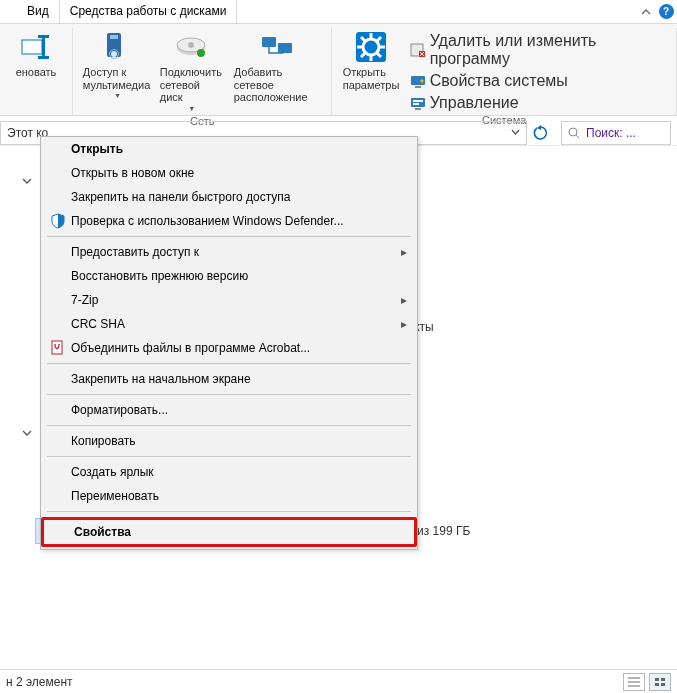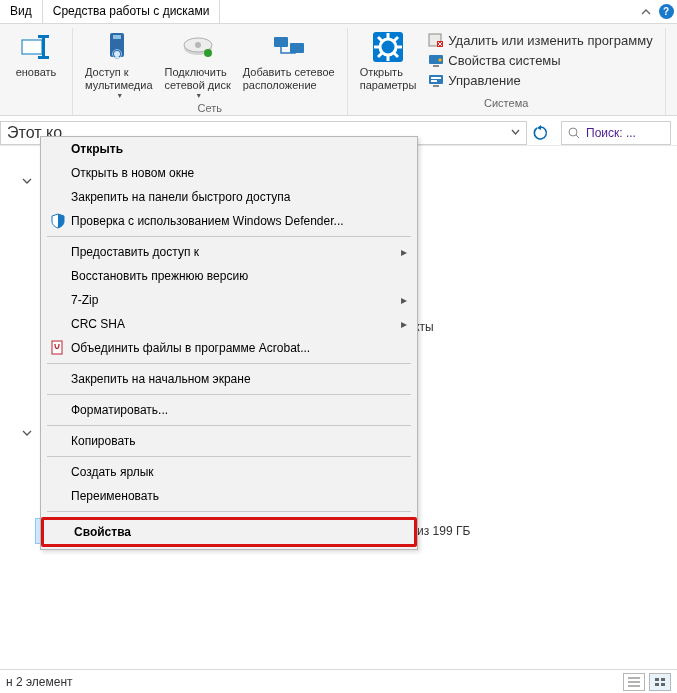--- a/index.html
+++ b/index.html
@@ -1,43 +1,43 @@
 <!DOCTYPE html>
 <html><head>
 <meta charset="utf-8">
 <style>
   * { box-sizing: border-box; margin: 0; padding: 0; font-family: "Segoe UI", Tahoma, sans-serif; }
   body { width: 677px; height: 693px; overflow: hidden; background: #fff; font-size: 12px; color: #000; position: relative; }
 
   
   .tabstrip { height: 24px; border-bottom: 1px solid #d9d9d9; display: flex; align-items: stretch; font-size: 12px; }
   .tabstrip .tab { padding: 4px 10px; border-right: 1px solid #d9d9d9; background: #fff; }
-  .tabstrip .tab.first { border-left: none; }
+  .tabstrip .tab.first { border-left: none; margin-left: 17px; }
   .tabstrip .spacer { flex: 1; }
   .tabstrip .caret { width: 18px; display: flex; align-items: center; justify-content: center; color: #666; }
   .tabstrip .help { width: 22px; display: flex; align-items: center; justify-content: center; }
   .help-circle { width: 15px; height: 15px; border-radius: 50%; background: #1979ca; color: #fff; font-size: 10px; line-height: 15px; text-align: center; font-weight: bold; }
 
   
   .ribbon { height: 92px; border-bottom: 1px solid #d9d9d9; background: #f6f6f6; display: flex; padding-top: 4px; }
   .rgroup { display: flex; flex-direction: column; align-items: center; padding: 0 6px; border-right: 1px solid #e1e1e1; }
   .rgroup.nolabel .group-label { visibility: hidden; }
   .rgroup-body { display: flex; flex: 1; align-items: flex-start; }
   .big-btn { display: flex; flex-direction: column; align-items: center; justify-content: flex-start; padding: 2px 6px; font-size: 11px; min-width: 60px; }
   .big-btn .icn { width: 34px; height: 34px; margin-bottom: 2px; display: flex; align-items: center; justify-content: center; }
   .big-btn .lbl { line-height: 1.15; color: #333; }
   .small-list { display: flex; flex-direction: column; justify-content: flex-start; padding-top: 2px; }
-  .small-btn { display: flex; align-items: center; font-size: 13px; padding: 2px 6px; gap: 4px; color: #333; }
+  .small-btn { display: flex; align-items: center; font-size: 16px; padding: 2px 6px; gap: 4px; color: #333; }
   .small-btn .sicn { width: 16px; height: 16px; display: inline-flex; align-items: center; justify-content: center; }
   .group-label { font-size: 11px; color: #666; text-align: left; padding-bottom: 6px; }
   .drop-tri { font-size: 8px; color: #555; margin-left: 2px; }
 
   
   .addrrow { height: 30px; display: flex; align-items: center; padding: 4px 6px 0 0; gap: 6px; border-bottom: 1px solid #e9e9e9; }
-  .addrbox { flex: 1; height: 24px; border: 1px solid #cfcfcf; display: flex; align-items: center; padding: 0 6px; font-size: 16px; color: #333; position: relative; }
+  .addrbox { flex: 1; height: 24px; border: 1px solid #cfcfcf; display: flex; align-items: center; padding: 0 6px; font-size: 12px; color: #333; position: relative; }
   .addrbox .addr-caret { margin-left: auto; color: #555; }
   .refresh { width: 22px; text-align: center; color: #0069b5; font-size: 14px; }
   .searchbox { width: 110px; height: 24px; border: 1px solid #cfcfcf; display: flex; align-items: center; padding: 0 6px; font-size: 12px; color: #4c1d95; gap: 6px; }
 
   
   .content { position: relative; height: 520px; background: #fff; }
   .tree-chevron { position: absolute; left: 22px; color: #555; font-size: 11px; }
   .collapse-hdr { position: absolute; left: 400px; font-size: 12px; color: #333; }
 
   

